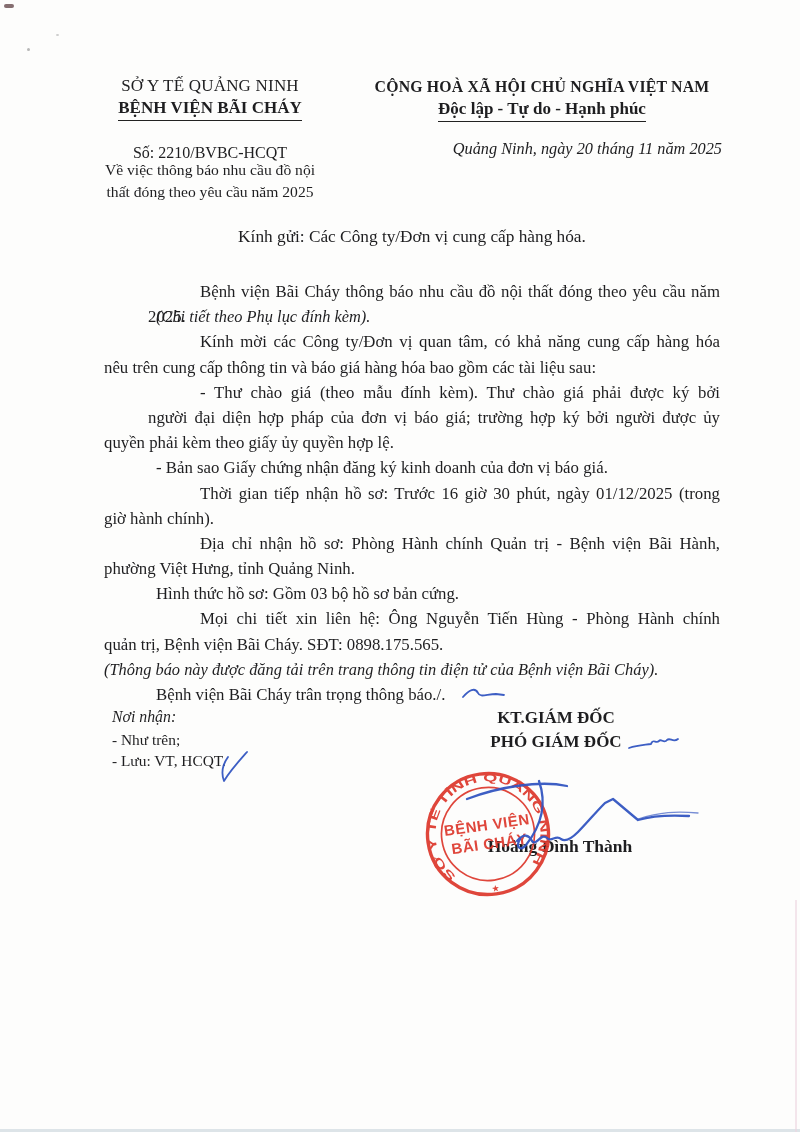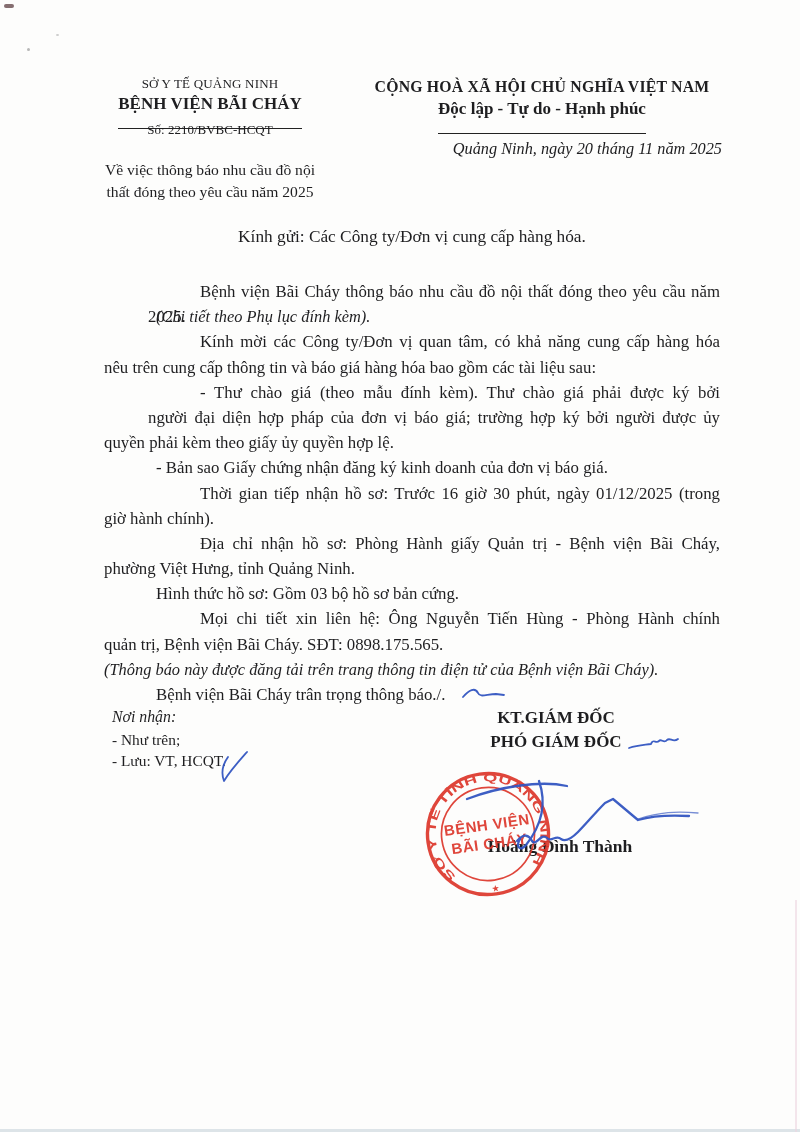--- a/index.html
+++ b/index.html
@@ -5,24 +5,24 @@
   html,body{margin:0;padding:0;}
   body{
     width:800px;height:1132px;position:relative;overflow:hidden;
     background:#fdfdfc;
     font-family:"Liberation Serif","DejaVu Serif",serif;
     color:#1e1e20;
   }
   .abs{position:absolute;}
   
   .hdr-left{left:60px;top:76px;width:300px;text-align:center;}
-  .hdr-left .t1{font-size:13px;letter-spacing:.2px;}
+  .hdr-left .t1{font-size:17px;letter-spacing:.2px;}
   .hdr-left .t2{font-size:17px;font-weight:bold;margin-top:2px;}
-  .u-line{display:inline-block;border-bottom:1.6px solid #222;padding-bottom:14px;}
-  .doc-num{left:60px;top:122px;width:300px;text-align:center;font-size:13px;}
+  .u-line{display:inline-block;border-bottom:1.6px solid #222;padding-bottom:2px;}
+  .doc-num{left:60px;top:144px;width:300px;text-align:center;font-size:16px;}
   .subject{left:52px;top:159px;width:316px;text-align:center;font-size:15.6px;line-height:21.5px;}
   .hdr-right{left:362px;top:78px;width:360px;text-align:center;}
   .hdr-right .n1{font-size:15.8px;font-weight:bold;letter-spacing:.2px;}
   .hdr-right .n2{font-size:17px;font-weight:bold;margin-top:3px;}
   .dateline{left:430px;top:139px;width:292px;text-align:right;font-style:italic;font-size:16.3px;}
   
   .salutation{left:104px;top:227px;width:616px;text-align:center;font-size:17.3px;}
   .body-lines{left:104px;top:279px;width:616px;}
   .ln{height:25.2px;line-height:25.2px;font-size:16.8px;white-space:nowrap;}
   .ind{text-indent:52px;}
@@ -70,21 +70,21 @@
     <div class="ln ind just">Bệnh viện Bãi Cháy thông báo nhu cầu đồ nội thất đóng theo yêu cầu năm 2025.</div>
     <div class="ln ind ita">(Chi tiết theo Phụ lục đính kèm).</div>
     <div class="ln ind just">Kính mời các Công ty/Đơn vị quan tâm, có khả năng cung cấp hàng hóa</div>
     <div class="ln">nêu trên cung cấp thông tin và báo giá hàng hóa bao gồm các tài liệu sau:</div>
     <div class="ln ind just">- Thư chào giá (theo mẫu đính kèm). Thư chào giá phải được ký bởi</div>
     <div class="ln just">người đại diện hợp pháp của đơn vị báo giá; trường hợp ký bởi người được ủy</div>
     <div class="ln">quyền phải kèm theo giấy ủy quyền hợp lệ.</div>
     <div class="ln ind">- Bản sao Giấy chứng nhận đăng ký kinh doanh của đơn vị báo giá.</div>
     <div class="ln ind just">Thời gian tiếp nhận hồ sơ: Trước 16 giờ 30 phút, ngày 01/12/2025 (trong</div>
     <div class="ln">giờ hành chính).</div>
-    <div class="ln ind just">Địa chỉ nhận hồ sơ: Phòng Hành giấy Quản trị - Bệnh viện Bãi Cháy,</div>
+    <div class="ln ind just">Địa chỉ nhận hồ sơ: Phòng Hành chính Quản trị - Bệnh viện Bãi Hành,</div>
     <div class="ln">phường Việt Hưng, tỉnh Quảng Ninh.</div>
     <div class="ln ind">Hình thức hồ sơ: Gồm 03 bộ hồ sơ bản cứng.</div>
     <div class="ln ind just">Mọi chi tiết xin liên hệ: Ông Nguyễn Tiến Hùng - Phòng Hành chính</div>
     <div class="ln">quản trị, Bệnh viện Bãi Cháy. SĐT: 0898.175.565.</div>
     <div class="ln ita">(Thông báo này được đăng tải trên trang thông tin điện tử của Bệnh viện Bãi Cháy).</div>
     <div class="ln ind">Bệnh viện Bãi Cháy trân trọng thông báo./.</div>
   </div>
 
   <div class="abs recipients">
     <div class="rt">Nơi nhận:</div>

